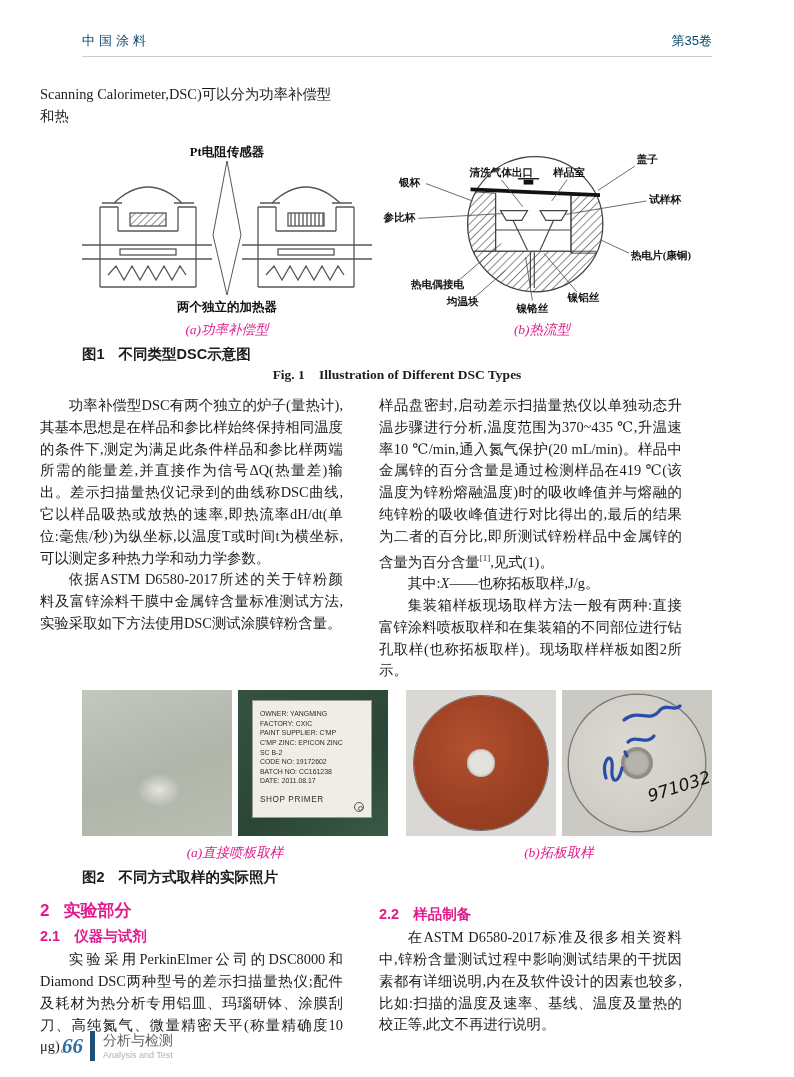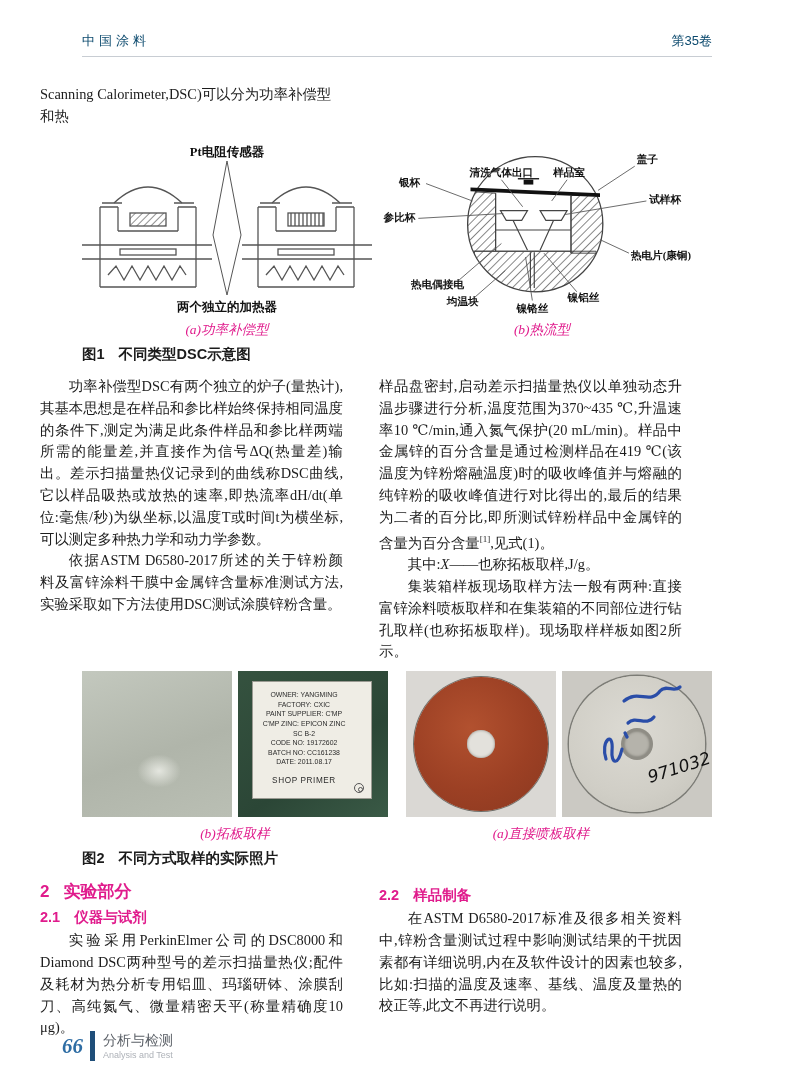--- a/index.html
+++ b/index.html
@@ -53,21 +53,21 @@
   .photo-sprayed { background:linear-gradient(160deg,#c3c8be 0%,#b0b5aa 55%,#babfb4 100%); }
   .photo-sprayed .smudge {
     position:absolute; left:48px; top:78px; width:58px; height:44px; border-radius:50%;
     background:radial-gradient(closest-side,#e4e6df 0%,rgba(228,230,223,0) 75%);
   }
   .photo-panel { background:linear-gradient(145deg,#35523f,#2b4636 60%,#3a5a46); }
   .panel-label {
     position:absolute; left:14px; right:16px; top:10px; bottom:18px;
     background:#efede5; border:1px solid #9a9a92; padding:8px 23px 4px 7px;
     font-family:"Liberation Sans","DejaVu Sans",sans-serif;
-    font-size:6.9px; line-height:9.6px; color:#2b2b2b;text-align:center;
+    font-size:6.9px; line-height:9.6px; color:#2b2b2b;
   }
   .panel-label .shop { margin-top:9px; font-size:8.2px; letter-spacing:0.6px; }
   .label-logo {
     position:absolute; right:7px; bottom:5px; width:10px; height:10px;
     border:1px solid #555; border-radius:50%;
   }
   .label-logo::after {
     content:""; position:absolute; left:2.5px; top:2.5px; width:3px; height:3px;
     border:1px solid #555; border-radius:50%;
   }
@@ -240,20 +240,23 @@
           <text x="213" y="164" text-anchor="middle" font-size="11">镍铝丝</text>
         </svg>
         <div class="subcap">(b)热流型</div>
       </div>
     </div>
 
     <figcaption>
       <div class="fig-caption-zh">
         <span class="cap-num">图1</span><span>不同类型DSC示意图</span>
       </div>
+      <div class="fig-caption-en">
+        <span class="cap-num">Fig. 1</span><span>Illustration of Different DSC Types</span>
+      </div>
     </figcaption>
   </figure>
 
   <div class="two-col" style="margin-top:12px;">
     <div class="col">
       <p class="body-p">功率补偿型DSC有两个独立的炉子(量热计),其基本思想是在样品和参比样始终保持相同温度的条件下,测定为满足此条件样品和参比样两端所需的能量差,并直接作为信号ΔQ(热量差)输出。差示扫描量热仪记录到的曲线称DSC曲线,它以样品吸热或放热的速率,即热流率dH/dt(单位:毫焦/秒)为纵坐标,以温度T或时间t为横坐标,可以测定多种热力学和动力学参数。</p>
       <p class="body-p">依据ASTM D6580-2017所述的关于锌粉颜料及富锌涂料干膜中金属锌含量标准测试方法,实验采取如下方法使用DSC测试涂膜锌粉含量。</p>
     </div>
     <div class="col">
       <p class="body-p no-indent"><span>样品盘密封,启动差示扫描量热仪以单独动态升温步骤进行分析,温度范围为370~435 ℃,升温速率10 ℃/min,通入氮气保护(20 mL/min)。样品中金属锌的百分含量是通过检测样品在419 ℃(该温度为锌粉熔融温度)时的吸收峰值并与熔融的纯锌粉的吸收峰值进行对比得出的,最后的结果为二者的百分比,即所测试锌粉样品中金属锌的含量为百分含量</span><sup>[1]</sup><span>,见式(1)。</span></p>
@@ -294,22 +297,22 @@
             <path d="M44,88 C38,70 52,58 50,80 C49,92 56,96 60,78"></path>
             <path d="M62,30 C76,18 88,34 98,20 C104,13 112,22 118,16"></path>
             <path d="M66,52 C74,44 84,56 92,46"></path>
             <path d="M63,62 L65,66"></path>
           </g>
           <text x="88" y="112" transform="rotate(-18 88 112)" font-size="17" font-style="italic" fill="#2a4da8" style="font-family:'DejaVu Sans',sans-serif;font-weight:normal">971032</text>
         </svg>
       </div>
     </div>
     <div style="display:flex; margin-top:6px;">
+      <div class="subcap" style="width:306px; margin-right:18px;">(a)直接喷板取样</div>
       <div class="subcap" style="width:306px;">(b)拓板取样</div>
-      <div class="subcap" style="width:306px; margin-right:18px;">(a)直接喷板取样</div>
     </div>
     <figcaption>
       <div class="fig-caption-zh">
         <span class="cap-num">图2</span><span>不同方式取样的实际照片</span>
       </div>
     </figcaption>
   </figure>
 
   <div class="two-col experiment">
     <div class="col">

